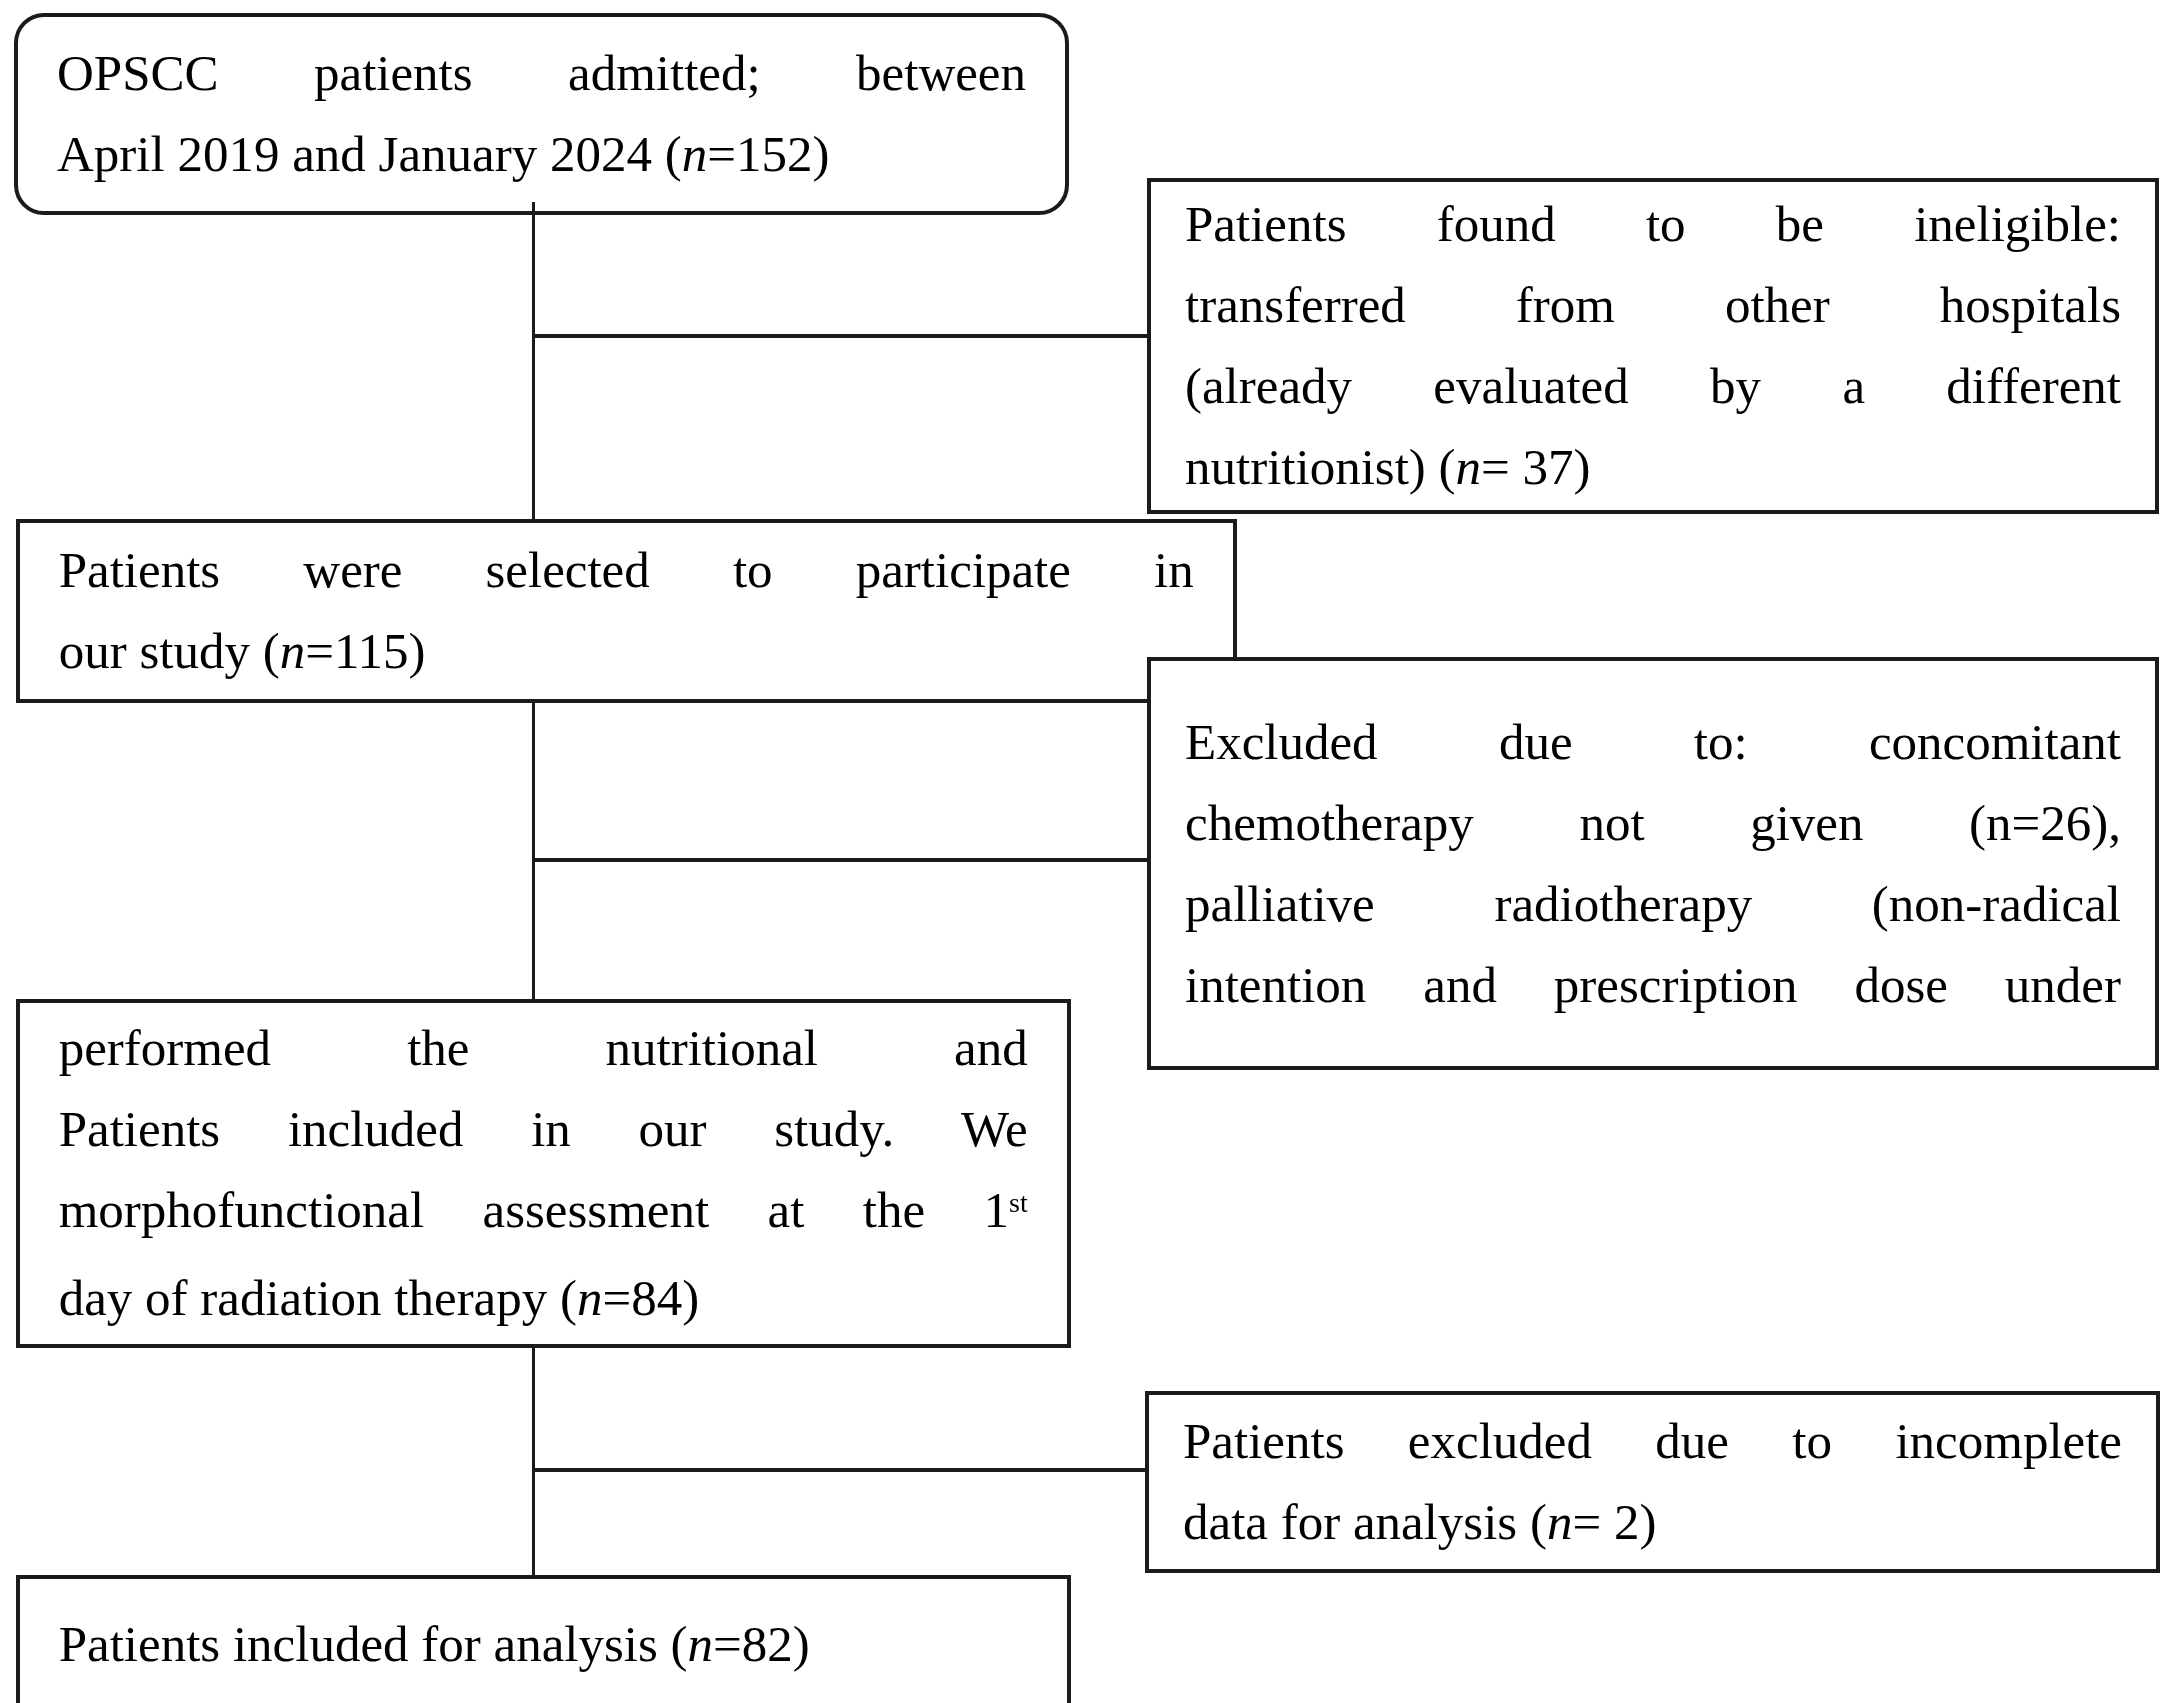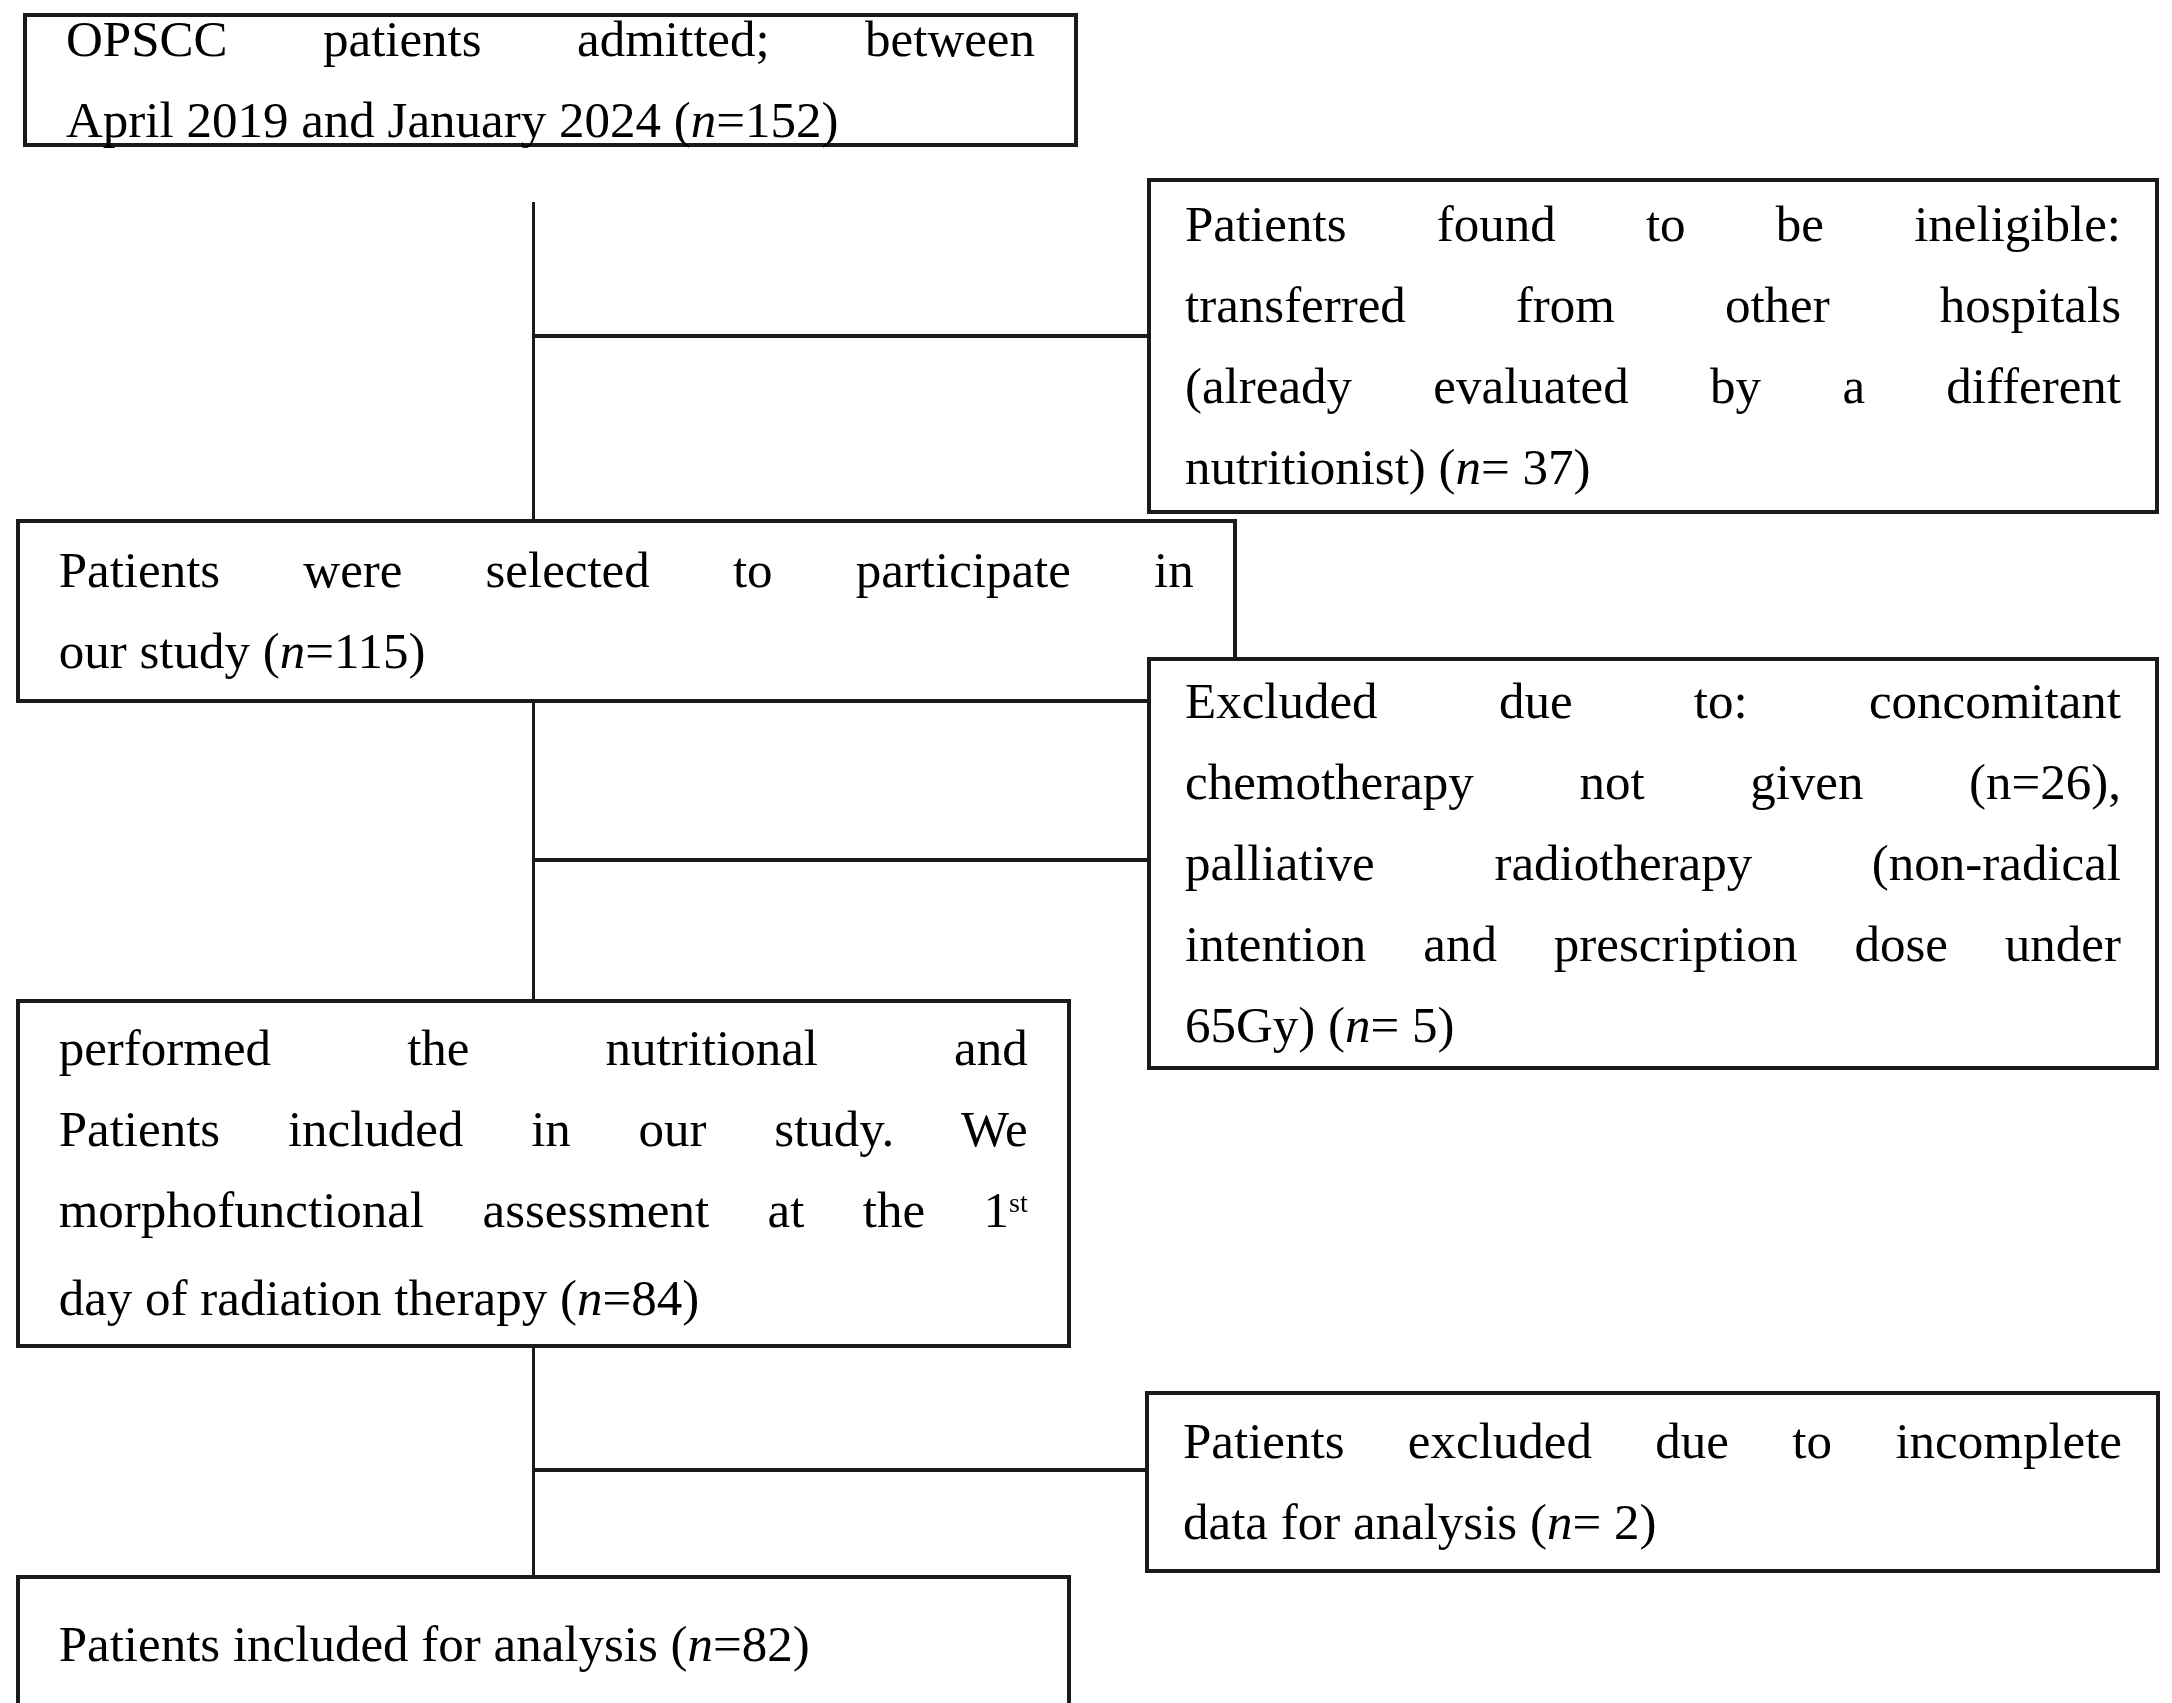--- a/index.html
+++ b/index.html
@@ -24,21 +24,21 @@
     color: #000000;
   }
   .flow-box.left-col  { padding: 0 39px; }
   .flow-box.right-col { padding: 0 34px; }
   .line { text-align: left; }
   .line.jl { text-align: justify; text-align-last: justify; }
   .it  { font-style: italic; }
   .sup { font-size: 55%; position: relative; top: -0.55em; }
   .connector { position: absolute; background: #1b1b1b; }
   
-  #box-admitted          { left: 23px;   top: 13px;   width: 1055px; height: 134px; }
+  #box-admitted          { left: 14px;   top: 13px;   width: 1055px; height: 202px; border-radius: 30px; }
   #box-ineligible        { left: 1147px; top: 178px;  width: 1012px; height: 336px; }
   #box-selected          { left: 15.7px;   top: 519px;  width: 1221px; height: 184px; }
   #box-excluded-therapy  { left: 1147px; top: 657px;  width: 1012px; height: 413px; }
   #box-included-study    { left: 15.7px;   top: 999px; width: 1055px; height: 349px; }
   #box-excluded-data     { left: 1145px; top: 1391px; width: 1015px; height: 182px; }
   #box-included-analysis { left: 15.7px;   top: 1575px; width: 1055px; height: 138px; }
   
   #v-line-1 { left: 532px; top: 202px;  width: 2.9px;   height: 318px; }
   #h-line-1 { left: 533px; top: 334px;  width: 614px; height: 3.6px; }
   #v-line-2 { left: 532px; top: 703px;  width: 2.9px;   height: 298px; }
@@ -66,21 +66,20 @@
   <div id="box-selected" class="flow-box left-col">
       <div class="line jl"><span>Patients were selected to participate in</span></div>
       <div class="line"><span>our study (</span><span class="it">n</span><span>=115)</span></div>
     </div>
 
   <div id="box-excluded-therapy" class="flow-box right-col">
       <div class="line jl"><span>Excluded due to: concomitant</span></div>
       <div class="line jl"><span>chemotherapy not given (n=26),</span></div>
       <div class="line jl"><span>palliative radiotherapy (non-radical</span></div>
       <div class="line jl"><span>intention and prescription dose under</span></div>
-      <div class="line"><span>65Gy) (</span><span class="it">n</span><span>= 5)</span></div>
     </div>
 
   <div id="box-included-study" class="flow-box left-col">
       <div class="line jl"><span>performed the nutritional and</span></div>
       <div class="line jl"><span>Patients included in our study. We</span></div>
       <div class="line jl"><span>morphofunctional assessment at the 1</span><span class="sup">st</span></div>
       <div class="line"><span>day of radiation therapy (</span><span class="it">n</span><span>=84)</span></div>
     </div>
 
   <div id="box-excluded-data" class="flow-box right-col">

